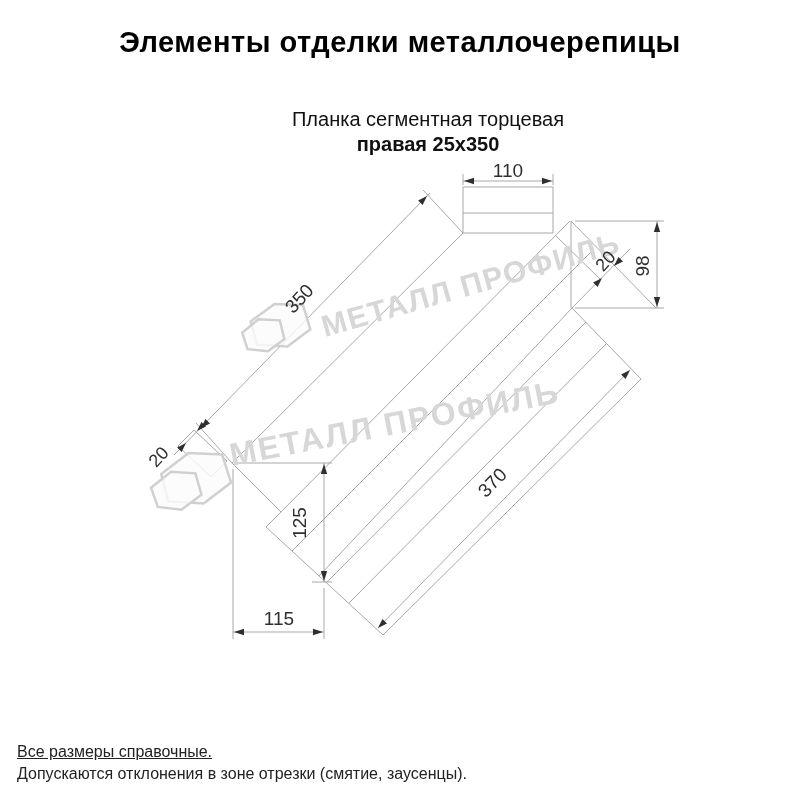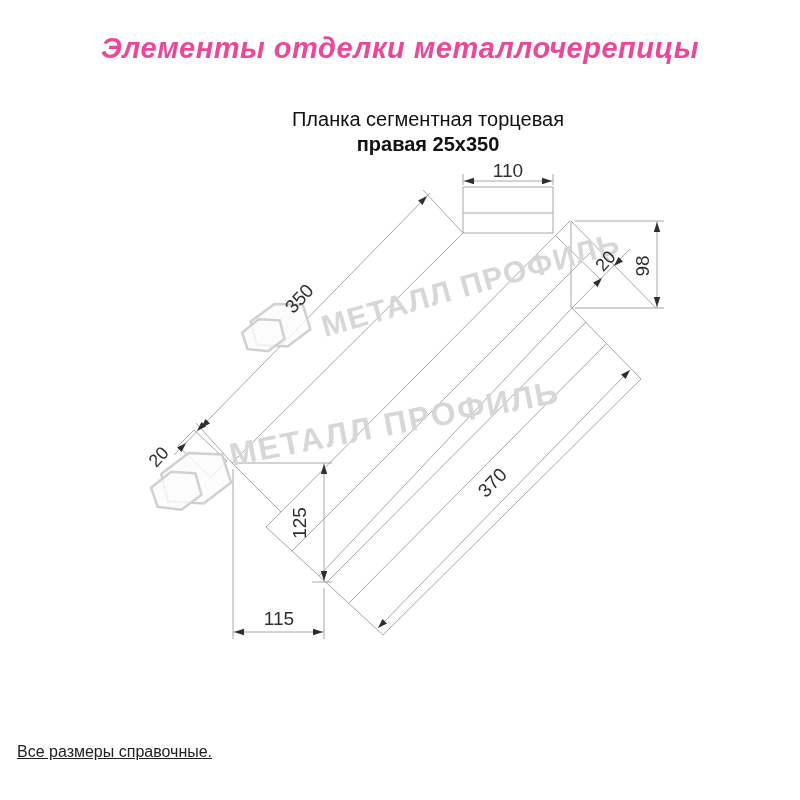--- a/index.html
+++ b/index.html
@@ -4,25 +4,24 @@
 <style>
   html,body{margin:0;padding:0;background:#ffffff;}
   .screen{
     position:relative;
     width:800px;height:800px;
     background:#ffffff;
     font-family:"Liberation Sans", sans-serif;
     overflow:hidden;
   }
   .page-title{
-    position:absolute;top:32px;left:0;width:100%;
+    position:absolute;top:26px;left:0;width:100%;
     text-align:center;
-    font-size:29px;font-weight:bold;color:#ec4899;
+    font-size:29px;font-weight:bold;color:#000000;
     letter-spacing:0.5px;
-    font-style:italic;
   }
   .subtitle{
     position:absolute;left:0;width:100%;
     text-align:center;
     font-size:20px;color:#111111;margin-left:28px;
   }
   .subtitle.line1{top:108px;}
   .subtitle.line2{top:133px;font-weight:bold;}
   .drawing-svg{position:absolute;left:0;top:0;}
   .footer-note{
@@ -142,13 +141,14 @@
       <text class="dimtext" transform="translate(304,303) rotate(-47)" text-anchor="middle">350</text>
       <text class="dimtext small" transform="translate(163,461) rotate(-47)" text-anchor="middle">20</text>
       <text class="dimtext small" transform="translate(610,265) rotate(-48)" text-anchor="middle">20</text>
       <text class="dimtext" transform="translate(306,523) rotate(-90)" text-anchor="middle">125</text>
       <text class="dimtext" x="279" y="625" text-anchor="middle">115</text>
       <text class="dimtext" transform="translate(497,487) rotate(-46)" text-anchor="middle">370</text>
     </g>
   </svg>
 
   <div class="footer-note n1">Все размеры справочные.</div>
+  <div class="footer-note n2">Допускаются отклонения в зоне отрезки (смятие, заусенцы).</div>
 </div>
 
 </body></html>

